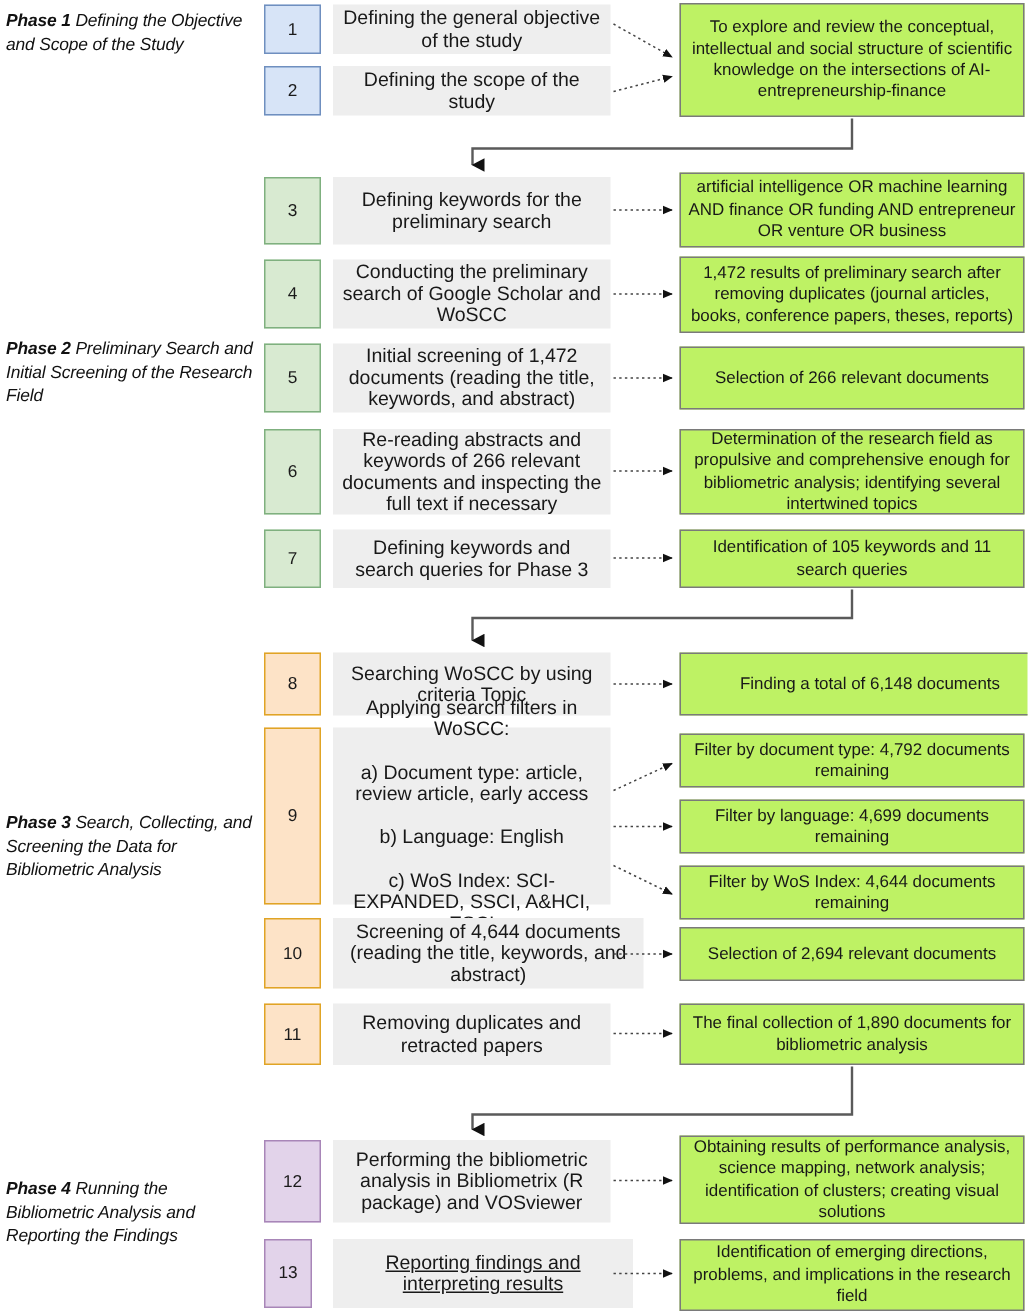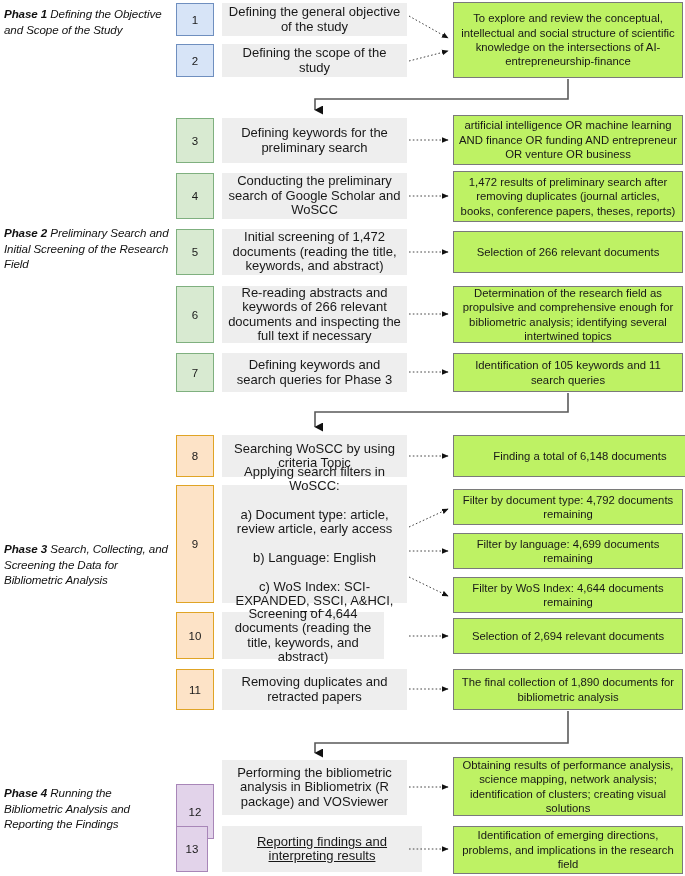--- a/index.html
+++ b/index.html
@@ -138,28 +138,28 @@
 a) Document type: article, review article, early access
 
 b) Language: English
 
 c) WoS Index: SCI-EXPANDED, SSCI, A&amp;HCI, ESCI</div>
   <div class="out-box" style="left:453px; top:489px; width:230px; height:36px;">Filter by document type: 4,792 documents remaining</div>
   <div class="out-box" style="left:453px; top:533px; width:230px; height:36px;">Filter by language: 4,699 documents remaining</div>
   <div class="out-box" style="left:453px; top:577px; width:230px; height:36px;">Filter by WoS Index: 4,644 documents remaining</div>
 
   <div class="num-box orange" style="left:176px; top:612px; width:38px; height:47px;">10</div>
-  <div class="step-box" style="left:222px; top:612px; width:162px; height:47px;">Screening of 4,644 documents (reading the title, keywords, and abstract)</div>
+  <div class="step-box" style="left:222px; top:612px; width:207px; height:47px;">Screening of 4,644 documents (reading the title, keywords, and abstract)</div>
   <div class="out-box" style="left:453px; top:618px; width:230px; height:36px;">Selection of 2,694 relevant documents</div>
 
   <div class="num-box orange" style="left:176px; top:669px; width:38px; height:41px;">11</div>
   <div class="step-box" style="left:222px; top:669px; width:185px; height:41px;">Removing duplicates and retracted papers</div>
   <div class="out-box" style="left:453px; top:669px; width:230px; height:41px;">The final collection of 1,890 documents for bibliometric analysis</div>
 
-  <div class="num-box purple" style="left:176px; top:784px; width:38px; height:55px;">12</div>
+  <div class="num-box purple" style="left:176px; top:760px; width:38px; height:55px;">12</div>
   <div class="step-box" style="left:222px; top:760px; width:185px; height:55px;">Performing the bibliometric analysis in Bibliometrix (R package) and VOSviewer</div>
   <div class="out-box" style="left:453px; top:757px; width:230px; height:59px;">Obtaining results of performance analysis, science mapping, network analysis; identification of clusters; creating visual solutions</div>
 
   <div class="num-box purple" style="left:176px; top:826px; width:32px; height:46px;text-align:right;">13</div>
   <div class="step-box" style="left:222px; top:826px; width:200px; height:46px;text-decoration:underline;">Reporting findings and interpreting results</div>
   <div class="out-box" style="left:453px; top:826px; width:230px; height:48px;">Identification of emerging directions, problems, and implications in the research field</div>
 
   <svg class="overlay" viewBox="0 0 685 876">
     <defs>
       <marker id="ah" markerWidth="7" markerHeight="7" refX="6" refY="3.2" orient="auto" markerUnits="userSpaceOnUse">

